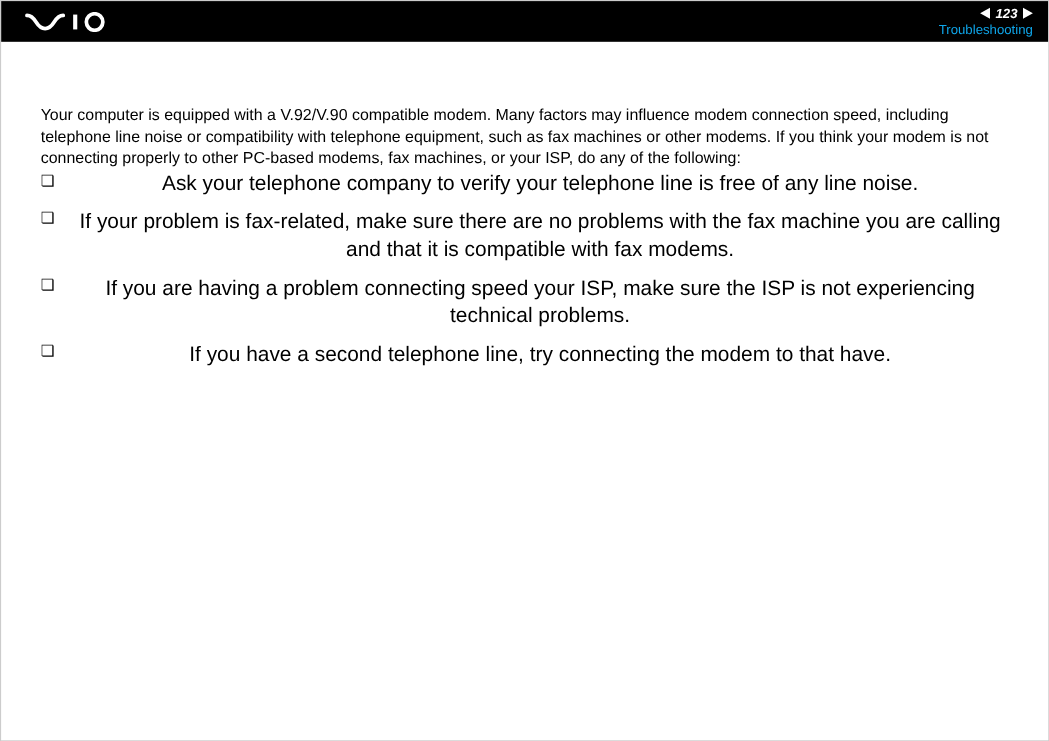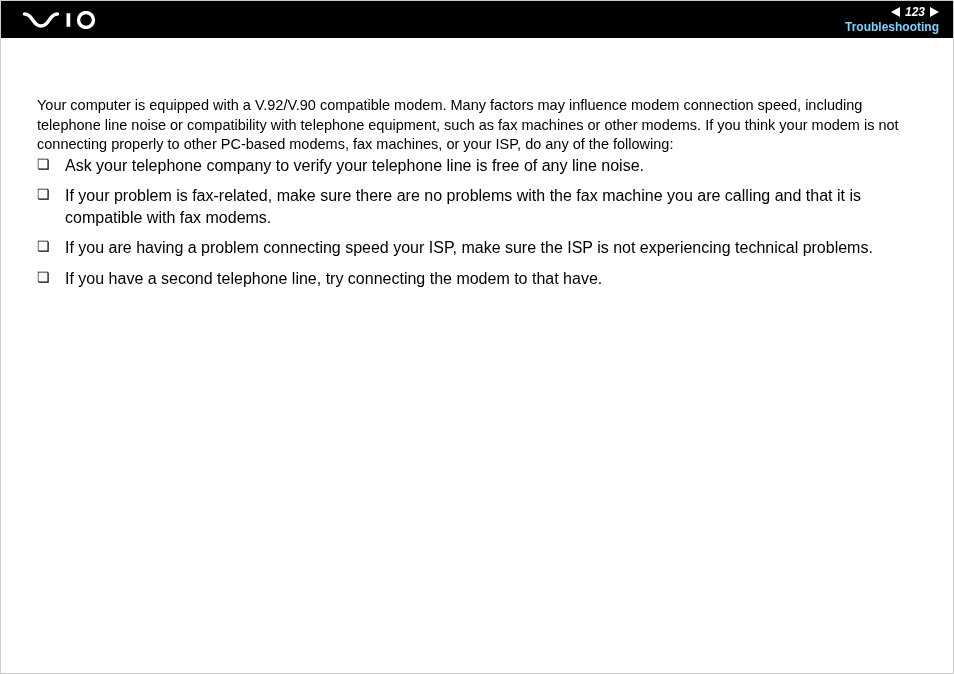--- a/index.html
+++ b/index.html
@@ -59,22 +59,22 @@
     border-left: 9px solid #ffffff;
   }
   .page-number {
     color: #ffffff;
     font-style: italic;
     font-weight: bold;
     font-size: 12px;
     padding: 0 2px;
   }
   .section-name {
-    color: #7dd3fc;
-    font-weight: bold;
+    color: #0ea5e9;
+    font-weight: normal;
     font-size: 12px;
   }
   .content {
     padding: 58px 36px 0 36px;
   }
   .heading {
     color: #3344dd;
     font-size: 21px;
     font-weight: normal;
     margin-bottom: 12px;
@@ -95,22 +95,23 @@
   }
   .bullet-marker {
     flex: 0 0 28px;
     font-size: 14px;
     line-height: 1.35;
     color: #000;
   }
   .bullet-text {
     flex: 1;
     color: #000000;
-    font-size: 16px;
+    font-size: 19px;
     line-height: 1.35;
+    text-align: center;
   }
 </style>
 </head>
 <body>
 
 <div class="header">
   <div class="logo">
     <svg viewBox="0 0 120 24" width="98">
       <path d="M2 4 Q 8 4 13 12 Q 18 20 24 20 Q 30 20 35 12 Q 40 4 46 4" stroke="#fff" stroke-width="4.5" fill="none" stroke-linecap="round"></path>
       <rect x="58" y="3" width="5" height="18" fill="#fff"></rect>

